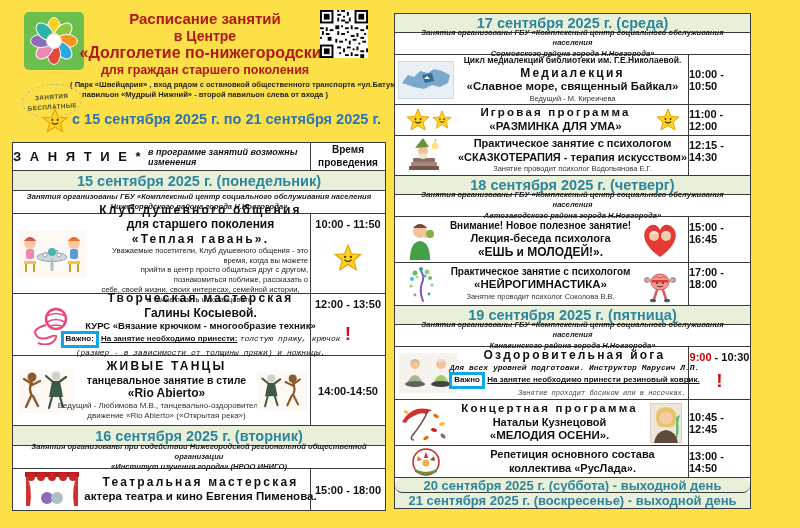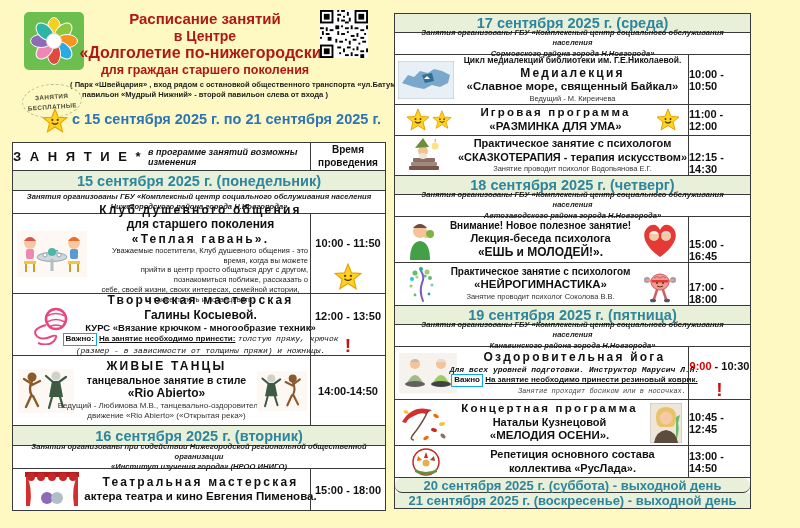--- a/index.html
+++ b/index.html
@@ -1,17 +1,17 @@
 <!DOCTYPE html>
 <html><head>
 <meta charset="utf-8">
 <style>
   html,body{margin:0;padding:0;}
   body{width:800px;height:528px;background:#fff;font-family:"Liberation Sans",sans-serif;color:#111;}
-  .page{position:relative;width:800px;height:528px;overflow:hidden;background:#fef9c3;}
+  .page{position:relative;width:800px;height:528px;overflow:hidden;background:#fde047;}
 
   
   .logo{position:absolute;left:24px;top:12px;width:60px;height:58px;}
   .titleblock{position:absolute;left:70px;top:10px;width:270px;text-align:center;color:#b01812;line-height:1.18;}
   .t1{font-size:15px;font-weight:700;}
   .t2{font-size:14px;font-weight:700;}
   .t3{font-size:16px;font-weight:700;white-space:nowrap;}
   .t4{font-size:12.5px;font-weight:700;}
   .addr{font-size:7.6px;font-weight:700;color:#222;line-height:1.3;margin-top:2px;white-space:nowrap;}
   .qr{position:absolute;left:320px;top:10px;width:48px;height:48px;}
@@ -29,36 +29,36 @@
   .row:last-child{border-bottom:none;}
   .band{background:#e9f0da;color:#2e859c;font-weight:700;justify-content:center;align-items:center;text-align:center;}
   .band.f14{font-size:14.5px;}
   .band.f13{font-size:13px;}
   .org{flex-direction:column;justify-content:center;text-align:center;font-style:italic;font-weight:700;
        font-size:7.6px;line-height:1.35;color:#1a1a1a;padding:1px 6px;box-sizing:border-box;}
   .ic{flex:0 0 auto;display:flex;align-items:center;justify-content:center;}
   .main{flex:1 1 auto;display:flex;flex-direction:column;justify-content:center;align-items:center;
         text-align:right;line-height:1.2;padding:1px 2px;box-sizing:border-box;min-width:0;}
   .time{flex:0 0 75px;border-left:1px solid #3a3a3a;display:flex;flex-direction:column;align-items:center;
-        font-weight:700;font-size:11px;color:#111;box-sizing:border-box;justify-content:flex-end;}
+        font-weight:700;font-size:11px;color:#111;box-sizing:border-box;}
   .tright .time{flex-basis:62px;}
   .time.center{justify-content:center;}
   .time.top{padding-top:4px;}
   .time .gap{height:14px;}
   .alert{color:#cf1010;font-size:19px;font-weight:700;line-height:1;}
   .red{color:#d00000;}
   .sp{font-weight:700;letter-spacing:2.2px;}
   .b{font-weight:700;}
   .i{font-style:italic;font-family:Liberation Mono, monospace;}
   .u{text-decoration:underline;}
   .fs12{font-size:12px;} .fs115{font-size:11.5px;} .fs11{font-size:11px;} .fs105{font-size:10.5px;}
   .fs10{font-size:10px;} .fs95{font-size:9.5px;} .fs85{font-size:8.5px;} .fs8{font-size:8px;}
   .desc{font-size:7.6px;line-height:1.28;color:#222;}
   .lead{font-size:8px;color:#333;line-height:1.3;}
-  .imp{display:inline-block;border:1px solid #0ea5e9;padding:0 2px;font-weight:700;font-size:8px;font-style:normal;}
+  .imp{display:inline-block;border:3px solid #0ea5e9;padding:0 2px;font-weight:700;font-size:8px;font-style:normal;}
   .impline{font-size:8px;line-height:1.35;}
   .note-r{font-size:7px;align-self:flex-end;color:#444;}
   .hdr-act{flex:1;display:flex;align-items:center;justify-content:center;gap:5px;}
   .hdr-act .big{font-size:13px;font-weight:700;letter-spacing:2.5px;white-space:nowrap;}
   .hdr-act .note{font-size:9px;font-style:italic;font-weight:700;}
   .hdr-time{font-size:10px;font-weight:700;line-height:1.25;}
   .nw{white-space:nowrap;}
 </style>
 </head>
 <body>

